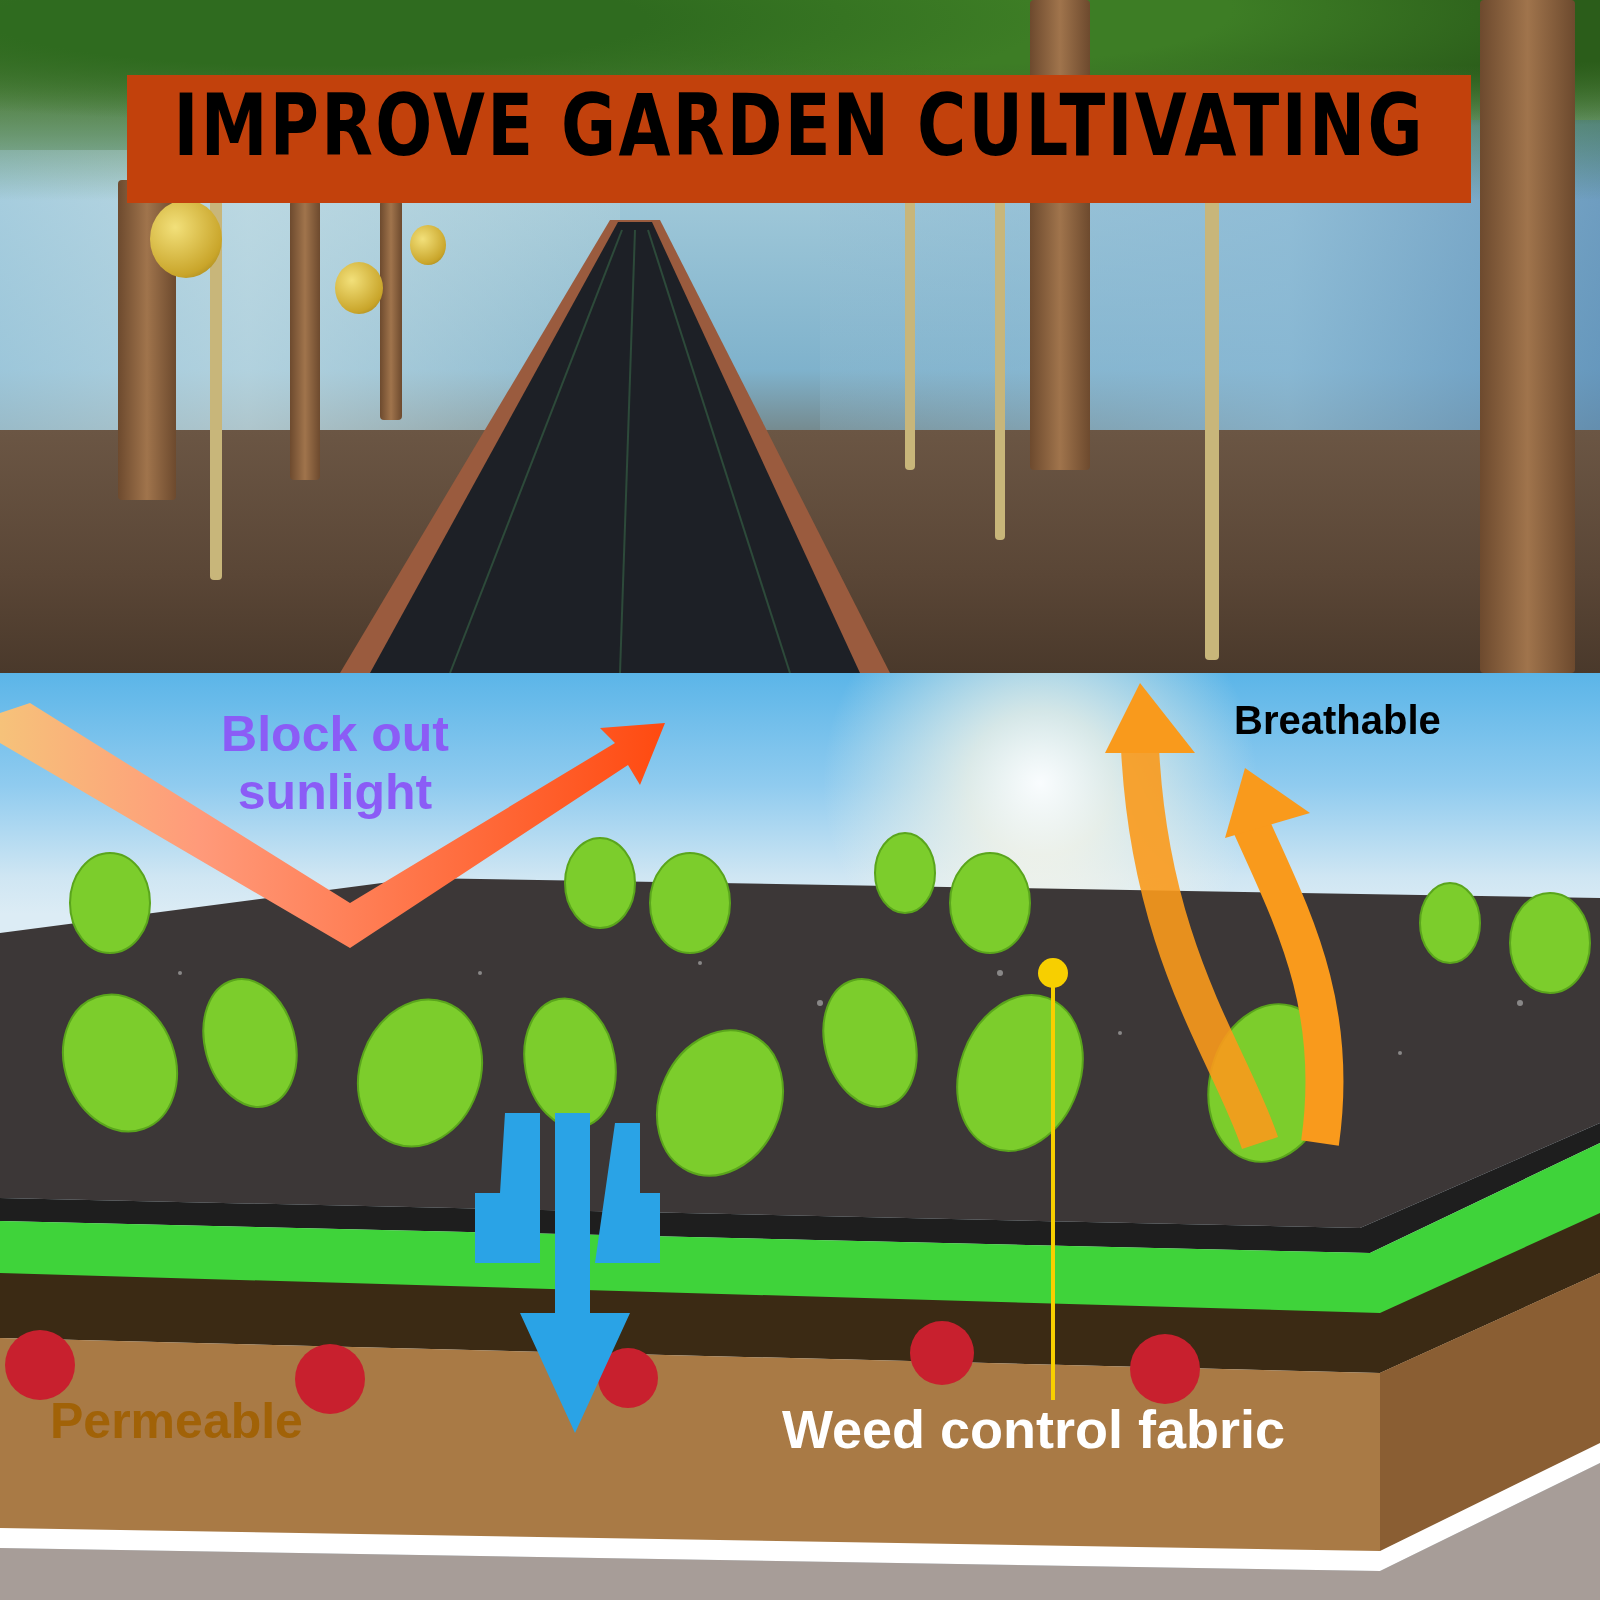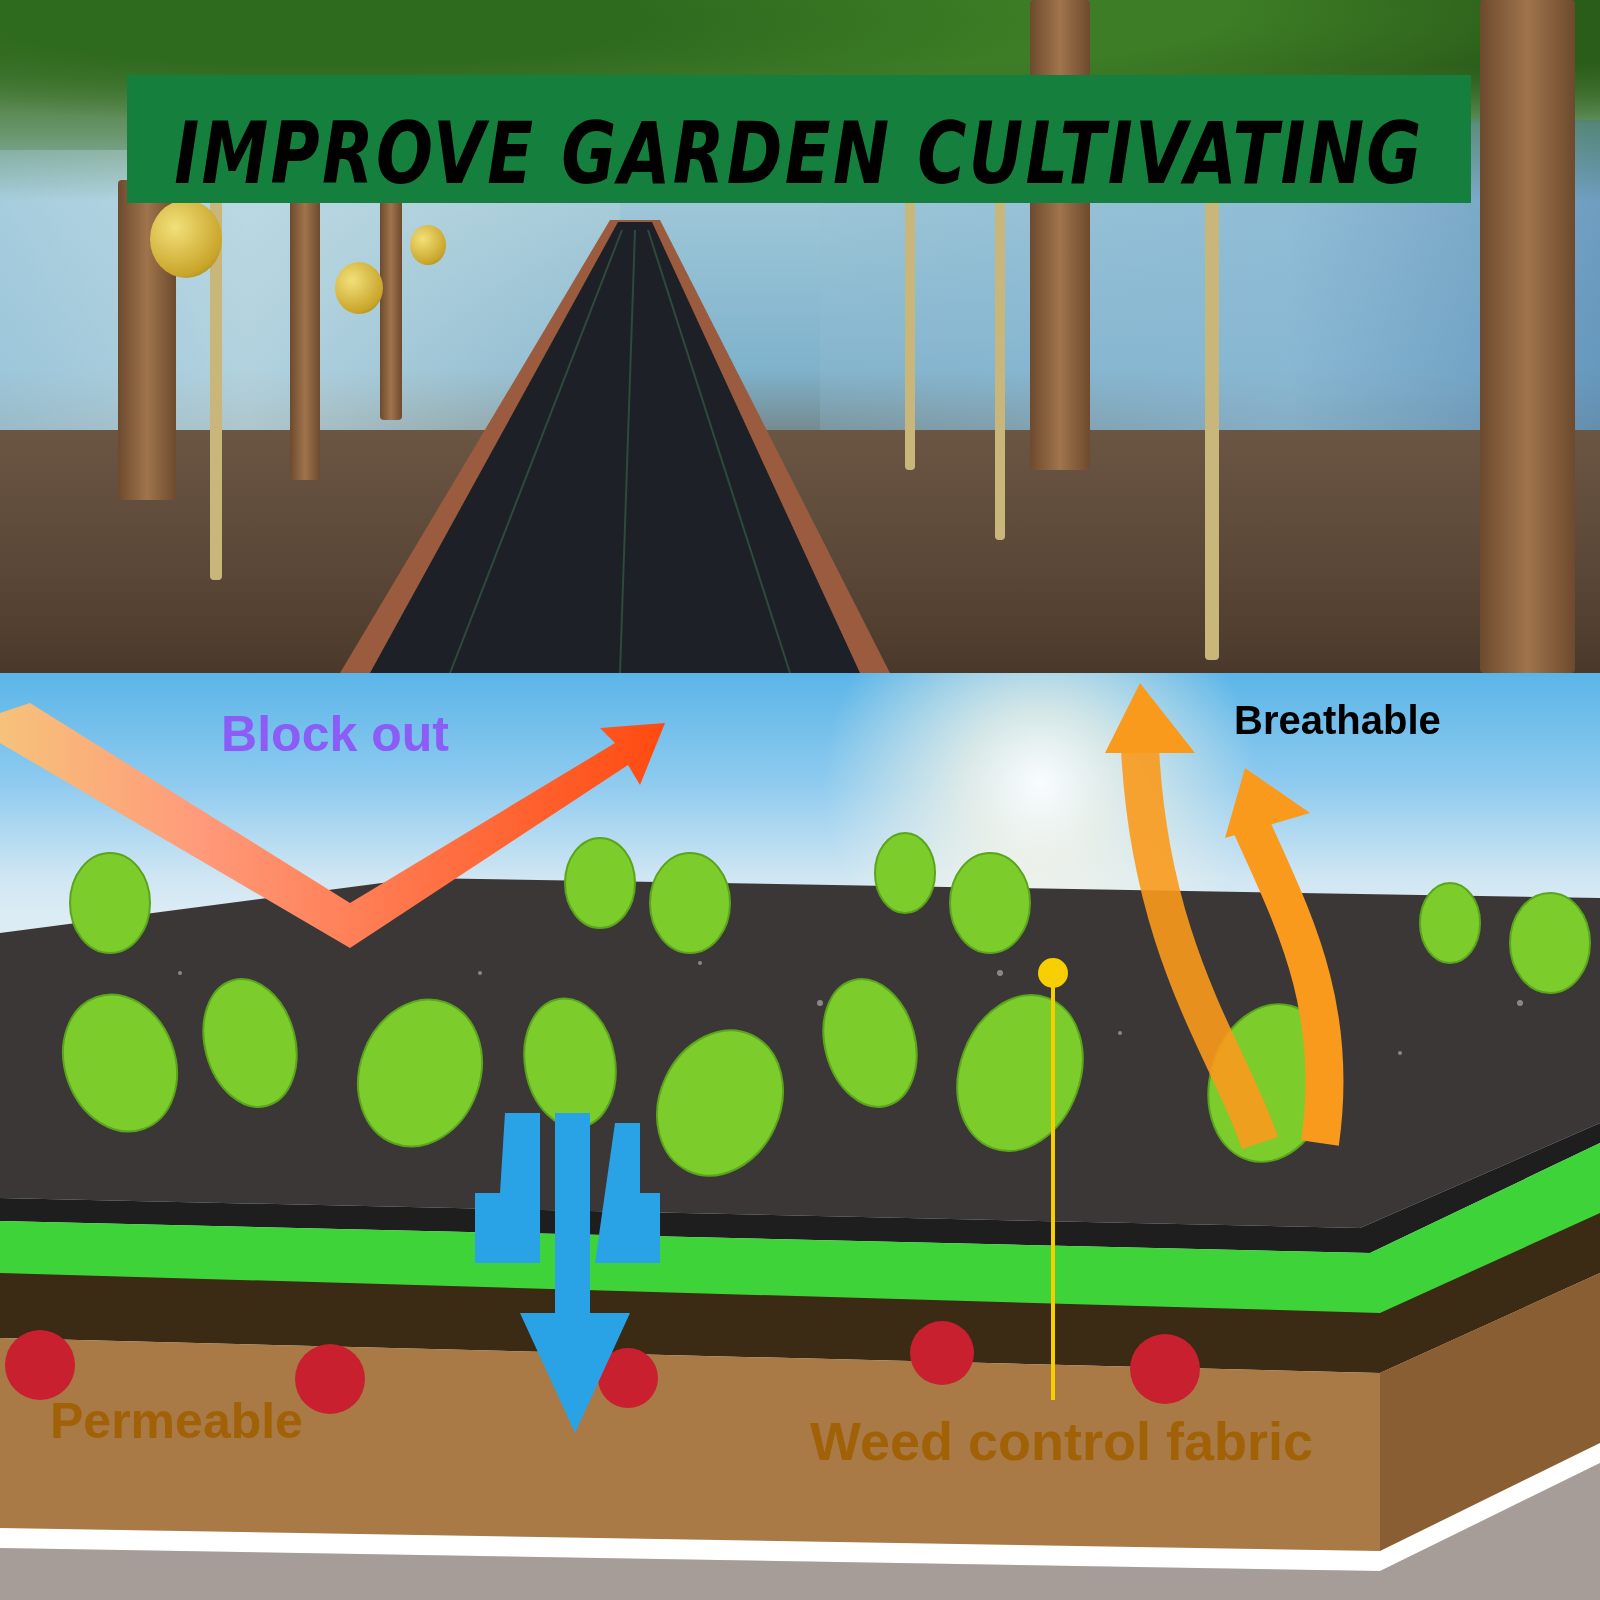--- a/index.html
+++ b/index.html
@@ -14,35 +14,35 @@
   .tunnel-left { position: absolute; left: 0; top: 150px; width: 620px; height: 450px;
     background: linear-gradient(90deg, #a9cfe0 0%, #c7dfe6 40%, rgba(200,220,220,0.3) 100%); opacity: 0.7; }
   .tunnel-right { position: absolute; right: 0; top: 120px; width: 780px; height: 540px;
     background: linear-gradient(270deg, #5e8fb8 0%, #8bb9d5 40%, rgba(150,190,210,0.3) 100%); opacity: 0.75; }
   .soil-ground { position: absolute; left: 0; top: 430px; width: 1600px; height: 243px;
     background: linear-gradient(180deg, #6b5644 0%, #5a4636 60%, #4a392b 100%); }
   .path-fabric { position: absolute; left: 0; top: 0; width: 1600px; height: 673px; }
   .pole { position: absolute; background: linear-gradient(90deg, #6d4a2e, #a0744c, #6d4a2e); border-radius: 4px; }
   .melon { position: absolute; border-radius: 50%; background: radial-gradient(circle at 35% 35%, #f2e07a, #c9a52a 70%, #8a7018); }
 
-  .banner { position: absolute; left: 127px; top: 75px; width: 1344px; height: 128px; background: #15803d;
-    display: flex; align-items: flex-end; justify-content: center; font-style: italic; }
+  .banner { position: absolute; left: 127px; top: 75px; width: 1344px; height: 128px; background: #c2410c;
+    display: flex; align-items: flex-start; justify-content: center; }
   .banner-text { font-family: "DejaVu Sans", sans-serif; font-weight: bold; font-size: 86px; color: #000; letter-spacing: 3px;
     transform: scaleX(0.78); white-space: nowrap; display: inline-block; }
 
   .bottom-illus { position: absolute; left: 0; top: 673px; width: 1600px; height: 927px; overflow: hidden;
     background: linear-gradient(180deg, #5bb5e8 0%, #8fcbef 12%, #cfe6f3 22%, #dcecf5 26%); }
   .sun-glow { position: absolute; left: 760px; top: -120px; width: 560px; height: 460px;
     background: radial-gradient(circle, rgba(255,255,255,0.95) 0%, rgba(255,248,230,0.7) 20%, rgba(255,255,255,0) 60%); }
 
   .label { position: absolute; font-family: "Liberation Sans", sans-serif; font-weight: bold; white-space: nowrap; }
   .lbl-block { left: 200px; top: 705px; font-size: 50px; color: #8b5cf6; line-height: 58px; text-align: center; width: 270px; }
   .lbl-breath { left: 1234px; top: 698px; font-size: 40px; color: #000; }
   .lbl-perm { left: 50px; top: 1392px; font-size: 50px; color: #a16207; }
-  .lbl-weed { left: 810px; top: 1398px; font-size: 54px; color: #a16207; margin-top: 12px; }
+  .lbl-weed { left: 782px; top: 1398px; font-size: 54px; color: #ffffff; }
 
   .pointer-dot { position: absolute; left: 1038px; top: 958px; width: 30px; height: 30px; border-radius: 50%; background: #f7cf00; }
   .pointer-line { position: absolute; left: 1051px; top: 975px; width: 4px; height: 425px; background: #f7cf00; }
   svg { position: absolute; left: 0; top: 0; }
 </style>
 </head>
 <body>
 
 <div class="top-photo">
   <div class="tunnel-left"></div>
@@ -156,16 +156,17 @@
       <polygon points="615,450 640,450 640,520 660,520 660,590 595,590"></polygon>
       <polygon points="555,440 590,440 590,640 630,640 575,760 520,640 555,640"></polygon>
     </g>
   </svg>
   <div class="pointer-dot" style="top:285px;"></div>
   <div class="pointer-line" style="top:302px;"></div>
 </div>
 
 <div class="label lbl-block">
   <div>Block out</div>
+  <div>sunlight</div>
 </div>
 <div class="label lbl-breath">Breathable</div>
 <div class="label lbl-perm">Permeable</div>
 <div class="label lbl-weed">Weed control fabric</div>
 
 </body></html>

